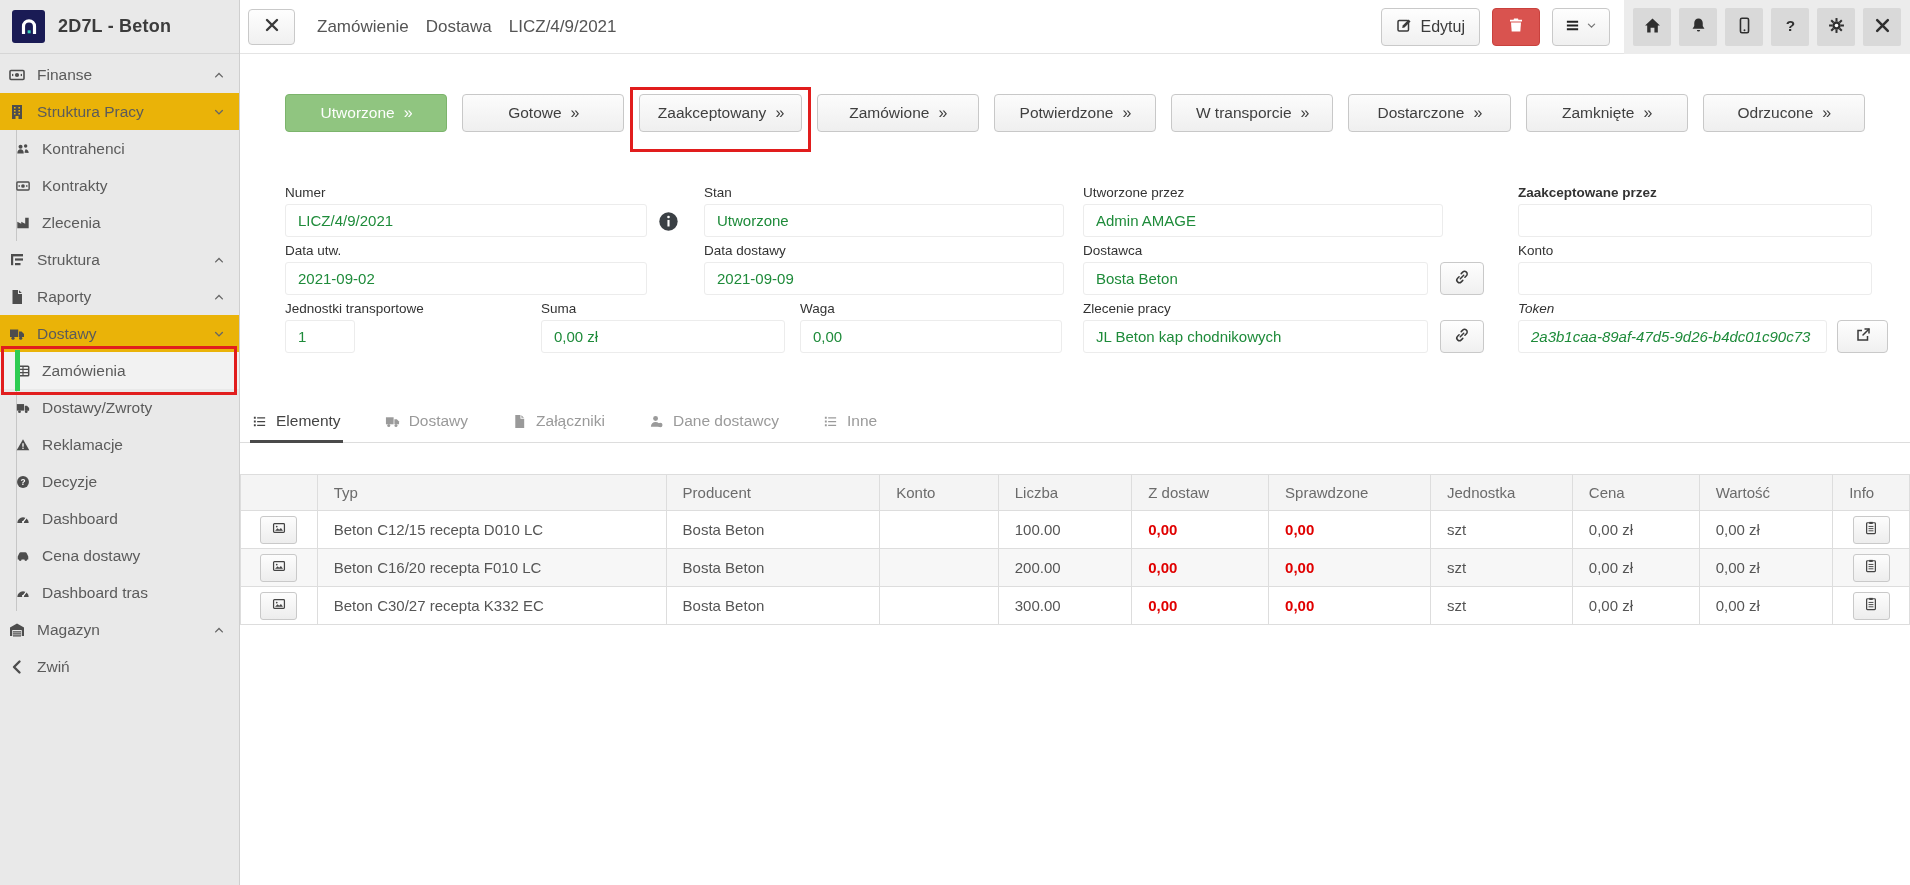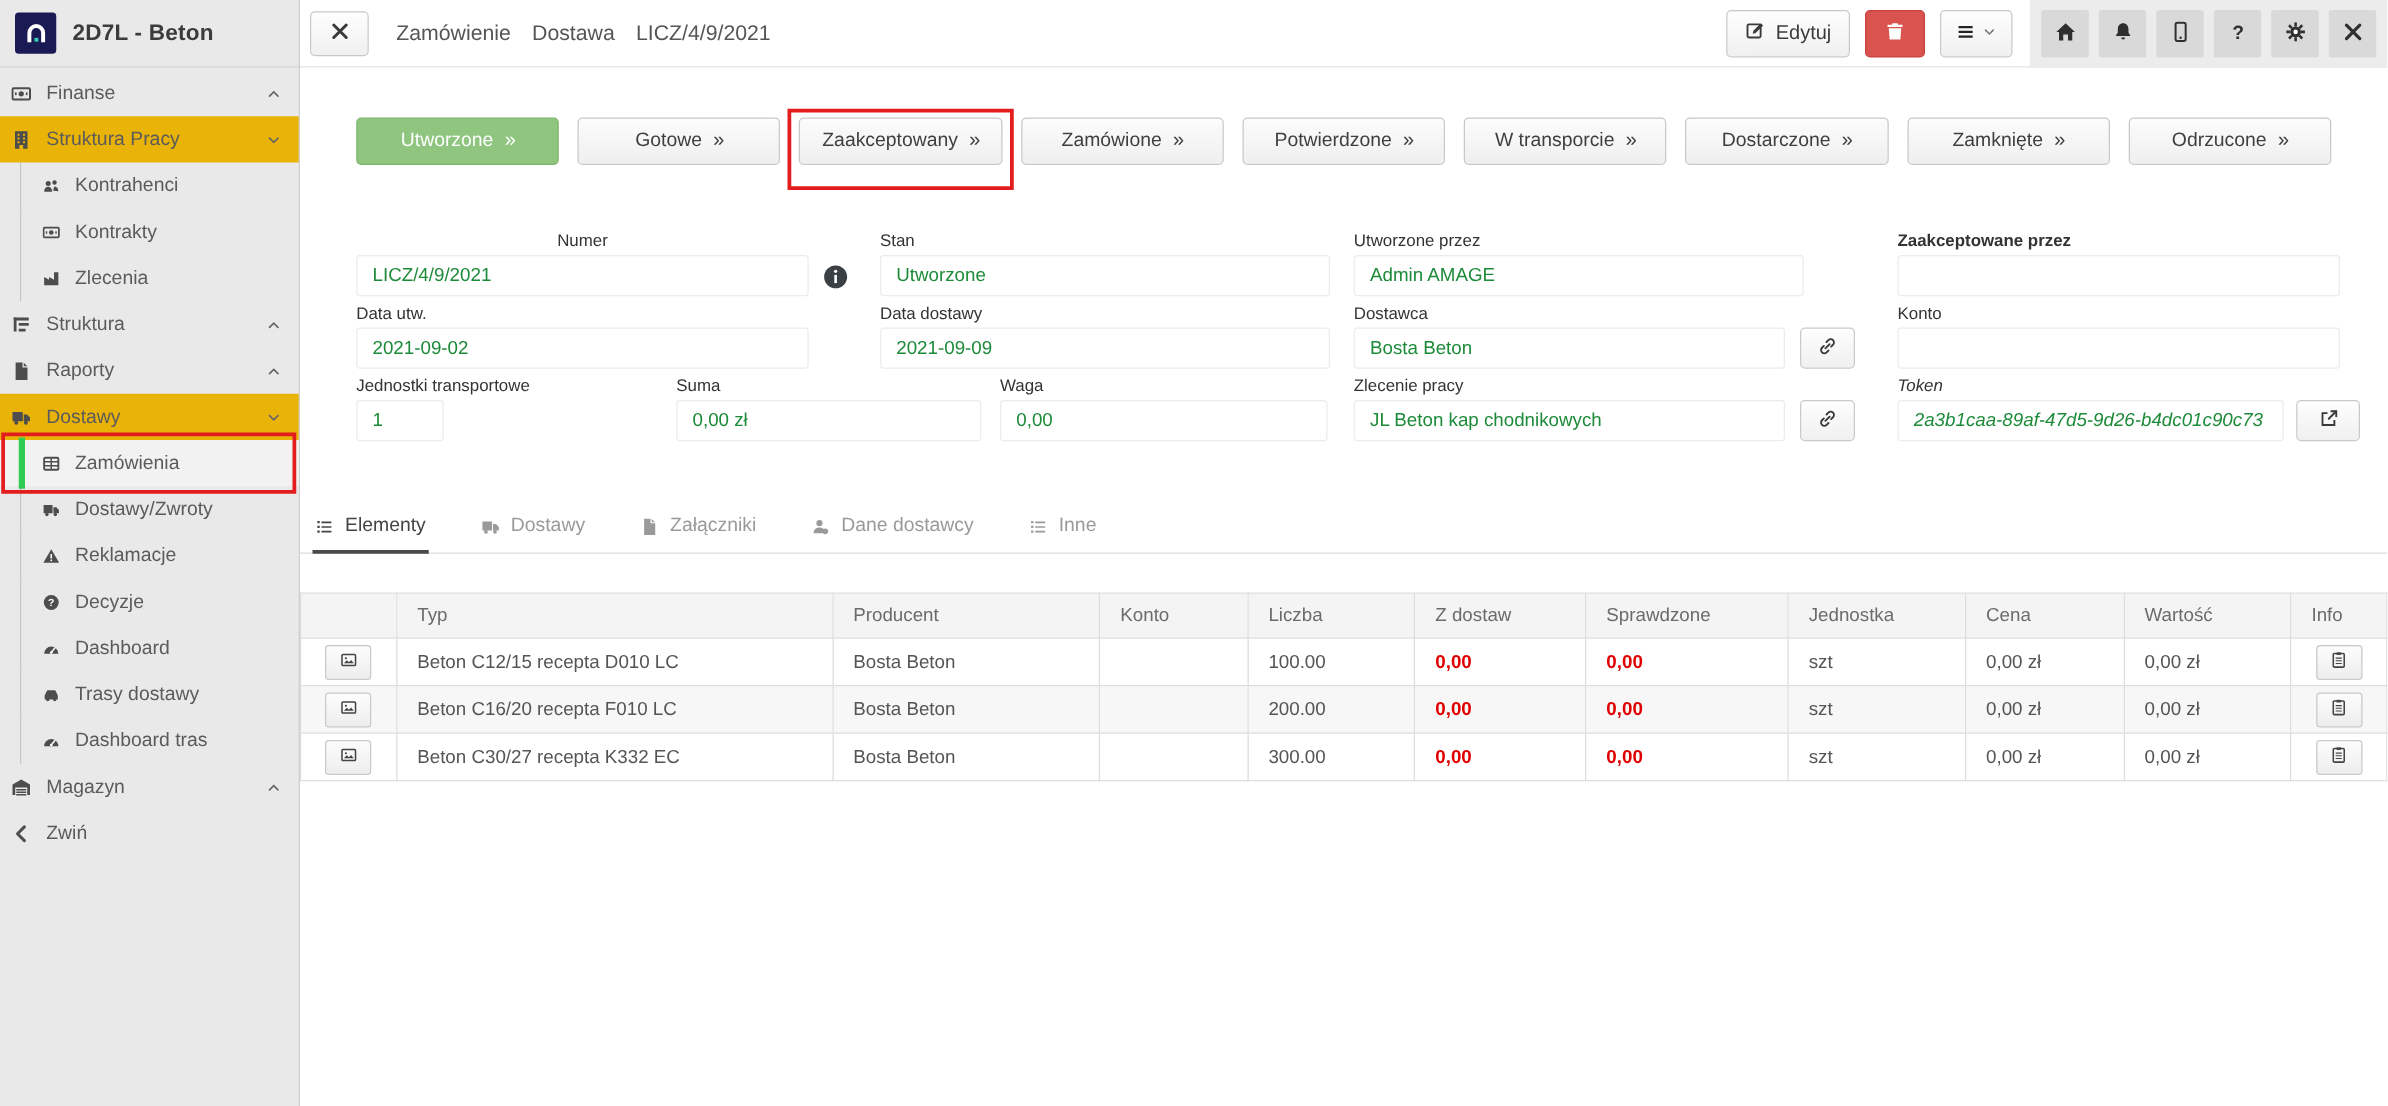--- a/index.html
+++ b/index.html
@@ -18,21 +18,21 @@
   .logo svg { width:22px; height:22px; }
   .side-title { font-weight:bold; font-size:18px; color:#3c3c3c; margin-left:13px; letter-spacing:.2px; }
   .menu { list-style:none; margin:2px 0 0; padding:0; font-size:15.5px; color:#5b5b5b; }
   .menu li { height:37px; display:flex; align-items:center; padding:0 14px 0 7px; cursor:pointer; position:relative; }
   .menu li .icn { width:19px; height:16px; display:inline-flex; align-items:center; justify-content:center; color:#4d4d4d; flex:none; }
   .menu li .icn svg { width:16px; height:16px; }
   .menu li .mi-label { margin-left:11px; white-space:nowrap; }
   .menu li .chev { margin-left:auto; color:#666; width:12px; height:12px; }
   .menu li .chev svg { width:12px; height:12px; }
   .menu li.top.open { background:#eab308; }
-  .menu li.sub { padding-left:33px; background-image:linear-gradient(#c6c6c6,#c6c6c6); background-repeat:no-repeat; background-position:16px 0; background-size:1px 100%; }
+  .menu li.sub { padding-left:15px; background-image:linear-gradient(#c6c6c6,#c6c6c6); background-repeat:no-repeat; background-position:16px 0; background-size:1px 100%; }
   .menu li.sub .icn { width:16px; }
   .menu li.sub .icn svg { width:14px; height:14px; }
   .menu li.active { background-color:#f2f2f2; }
   .menu li.active::before { content:""; position:absolute; left:15px; top:-2px; bottom:-2px; width:5px; background:#2ecc52; z-index:6; }
   .menu li.annotated::after { content:""; position:absolute; left:1px; right:2px; top:-6px; bottom:-6px; border:3px solid #e11d1d; z-index:7; pointer-events:none; }
 
   
   .content { flex:1; display:flex; flex-direction:column; background:#fff; min-width:0;gap:31px; }
 
   .topbar { height:54px; flex:none; display:flex; align-items:center; border-bottom:1px solid #e4e4e4; background:#fff; }
@@ -59,21 +59,21 @@
   .wf .dbl { font-size:16px; letter-spacing:-1px; }
   .wf.green { background:#90c580; border-color:#7cb46c; color:#fdfefd; }
   .wf-slot.annotated::after { content:""; position:absolute; left:-9px; right:-9px; top:-7px; bottom:-20px; border:3px solid #e11d1d; z-index:5; pointer-events:none; }
 
   
   .form { position:relative; height:172px; margin-top:12px; flex:none; }
   .fg { position:absolute; }
   .flabel { display:block; font-size:13.5px; color:#333; margin-bottom:4px; height:15px; white-space:nowrap; }
   .fbox { height:33px; border:1px solid #ececec; border-radius:3px; background:#fff; display:flex; align-items:center; padding:0 12px; font-size:15px; color:#1e8b3a; white-space:nowrap; overflow:hidden; }
   .r1 { top:0; } .r2 { top:58px; } .r3 { top:116px; }
-  .fg-numer { left:45px; width:362px;text-align:center; }
+  .fg-numer { left:45px; width:362px; }
   .fg-stan { left:464px; width:360px; }
   .fg-utworzone { left:843px; width:360px; }
   .fg-zaakceptowane { left:1278px; width:354px;font-weight:bold; }
   .fg-datautw { left:45px; width:362px; }
   .fg-datadostawy { left:464px; width:360px; }
   .fg-dostawca { left:843px; width:345px; }
   .fg-konto { left:1278px; width:354px; }
   .fg-jednostki { left:45px; width:70px; }
   .fg-suma { left:301px; width:244px; }
   .fg-waga { left:560px; width:262px; }
@@ -273,21 +273,21 @@
             </svg>
           </span>
           <span class="mi-label">Dashboard</span>
         </li>
         <li class="sub">
           <span class="icn ">
             <svg viewBox="0 0 16 16">
               <path fill="currentColor" d="M2 8.5 3.6 5c.4-.9 1.1-1.3 2-1.3h4.8c.9 0 1.6.4 2 1.3L14 8.5V12h-1.2a1.6 1.6 0 0 1-3.2 0H6.4a1.6 1.6 0 0 1-3.2 0H2z"></path>
             </svg>
           </span>
-          <span class="mi-label">Trasy dostawy</span>
+          <span class="mi-label">Cena dostawy</span>
         </li>
         <li class="sub">
           <span class="icn ">
             <svg viewBox="0 0 16 16">
               <path fill="currentColor" d="M1.5 12.5a6.5 6.5 0 0 1 13 0z"></path>
               <path stroke="#fff" stroke-width="1.4" d="M8 11.5 11.5 7"></path>
               <circle cx="8" cy="11.5" r="1.2" fill="#fff"></circle>
             </svg>
           </span>
           <span class="mi-label">Dashboard tras</span>

